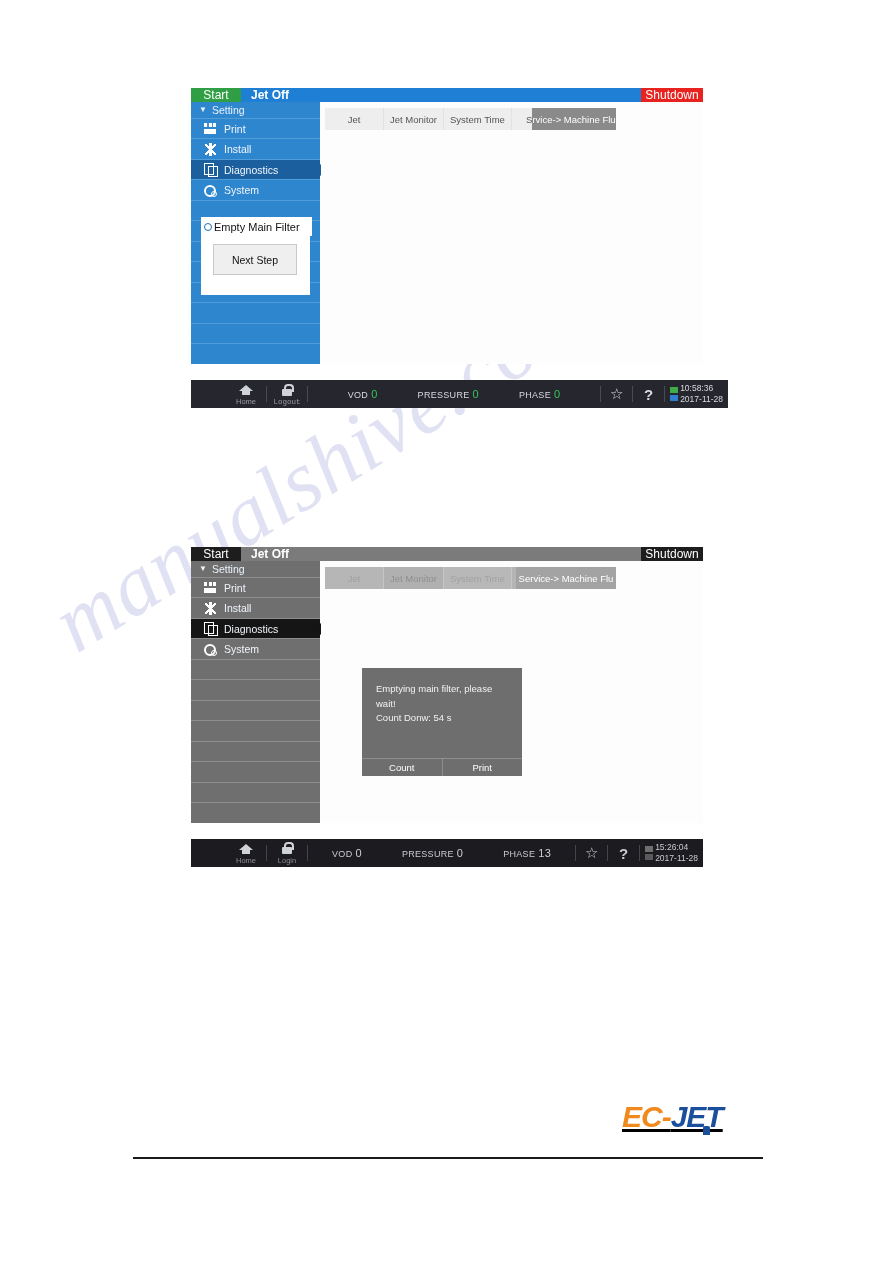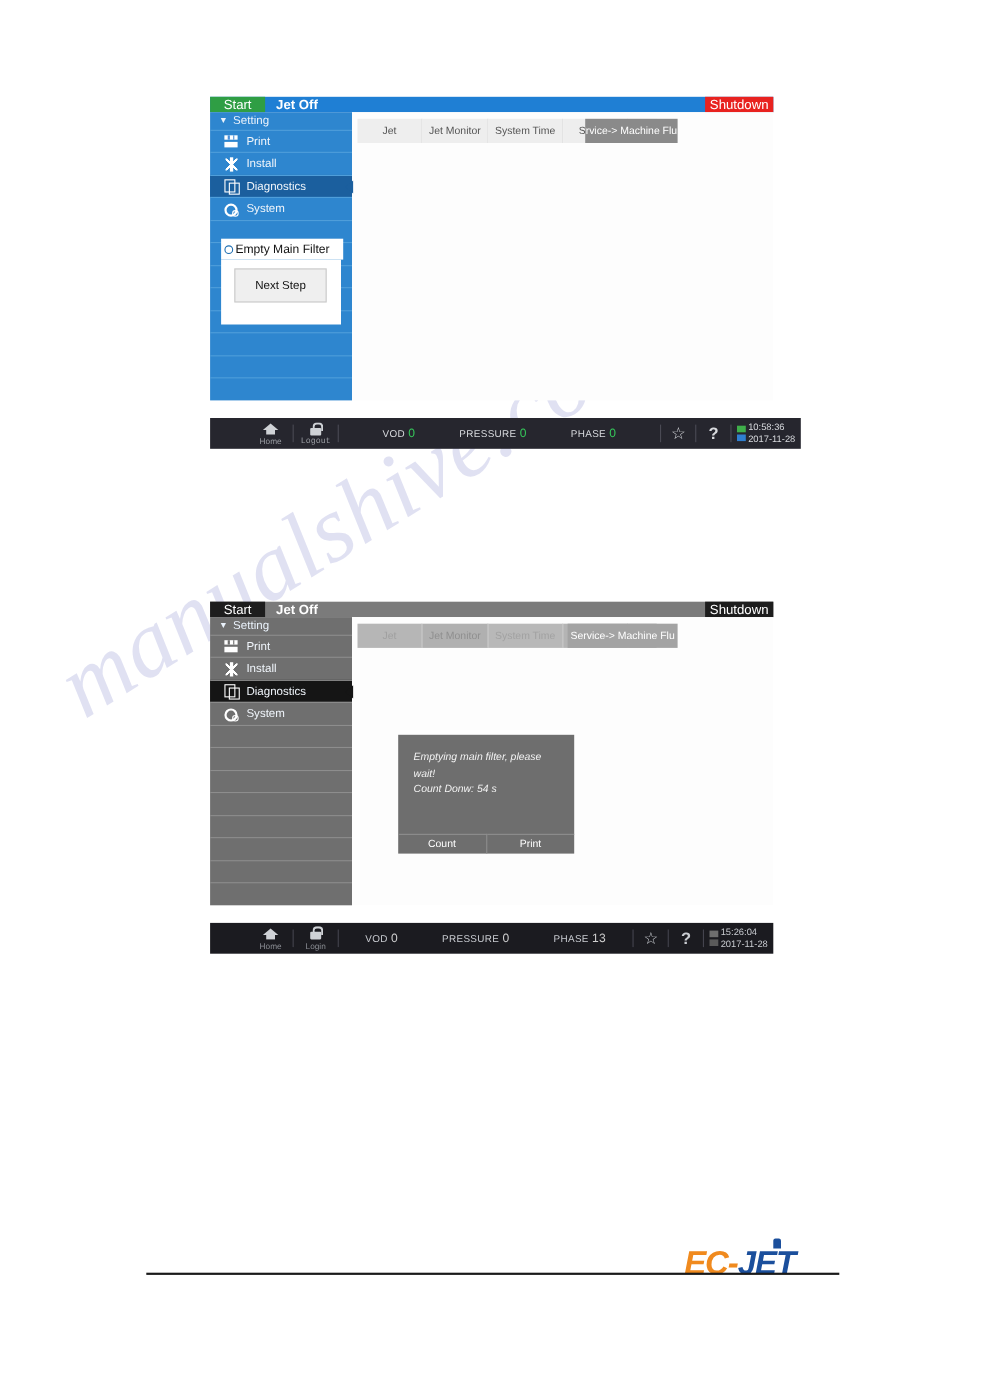--- a/index.html
+++ b/index.html
@@ -92,21 +92,21 @@
     border:1.5px solid #1f6fb2;border-radius:50%;}
   .popup-body{}
   .chk-row{display:flex;align-items:flex-start;font-size:9px;color:#1a1a1a;
     white-space:nowrap;}
   .chkbox{width:8px;height:8px;border:1px solid #7d7d7d;background:#fff;margin:2px 3px 0 0;flex:none;}
   .nextbtn{display:flex;align-items:center;justify-content:center;
     width:82px;height:29px;font-size:10.5px;color:#111;border:1px solid #c9c9c9;margin-top:40px;}
 
   
   .modal{position:absolute;z-index:7;}
-  .modal-msg{padding:14px 12px 10px 14px;font-size:9.5px;color:#f2f2f2;line-height:1.55;font-style:italic;}
+  .modal-msg{padding:14px 12px 10px 14px;font-size:9.5px;color:#f2f2f2;line-height:1.55;}
   .modal-btns{display:flex;height:18px;}
   .modal-btn{flex:1;display:flex;align-items:center;justify-content:center;
     font-size:9.5px;color:#fff;}
 
   
   .statusbar{position:absolute;display:flex;align-items:center;height:28px;}
   .sb-left{display:flex;align-items:flex-end;height:100%;margin-left:36px;}
   .sb-cell{width:38px;height:100%;display:flex;flex-direction:column;
     align-items:center;justify-content:center;}
   .sb-ic{width:16px;height:14px;position:relative;}
@@ -132,22 +132,22 @@
   .home-glyph::after{content:"";position:absolute;left:3px;top:6px;width:8px;height:5px;
     background:#cfd2d6;}
   .lock-glyph{position:absolute;left:3px;top:1px;width:10px;height:12px;}
   .lock-glyph::before{content:"";position:absolute;left:2px;top:0;width:6px;height:6px;
     border:2px solid #cfd2d6;border-bottom:none;border-radius:4px 4px 0 0;}
   .lock-glyph::after{content:"";position:absolute;left:0;top:5px;width:10px;height:7px;
     background:#cfd2d6;border-radius:1px;}
 
   
   .footer-rule{position:absolute;left:133px;top:1157px;width:630px;height:2px;background:#1a1a1a;}
-  .logo{position:absolute;left:622px;top:1132px;font-size:30px;font-weight:bold;
-    font-style:italic;font-family:"Liberation Sans", sans-serif;letter-spacing:-1px;}
+  .logo{position:absolute;left:622px;top:1100px;font-size:30px;font-weight:bold;
+    font-style:italic;font-family:"Liberation Sans", sans-serif;letter-spacing:-1px;text-decoration:underline;}
   .logo .ec{color:#f08a1e;}
   .logo .jet{color:#1b4f9c;}
   .logo-cap{position:absolute;left:703px;top:1126px;width:7px;height:9px;background:#1b4f9c;
     border-radius:2px 2px 0 0;}
 </style>
 </head>
 <body>
 
 <div class="watermark">manualshive.com</div>
 

